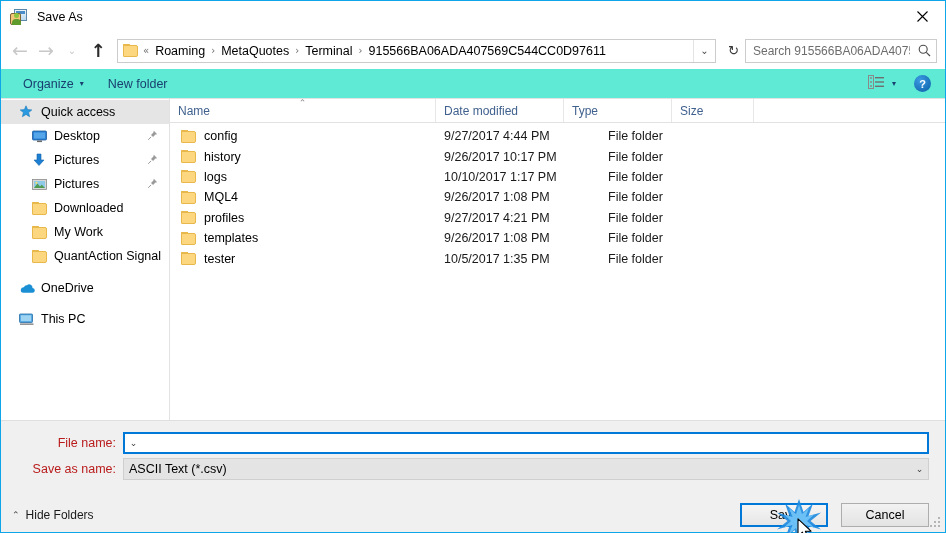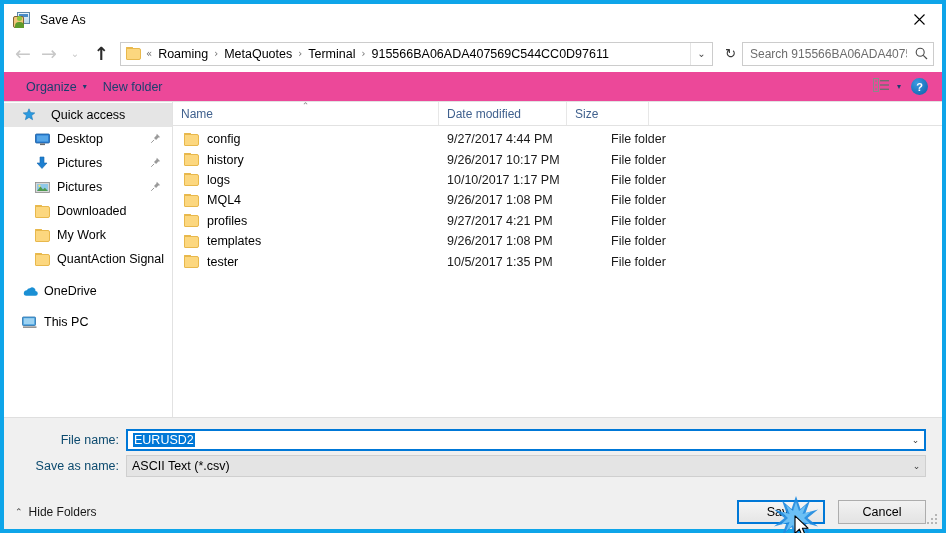--- a/index.html
+++ b/index.html
@@ -9,21 +9,21 @@
     font-family:"Liberation Sans", sans-serif;
     font-size:12px;
     color:#000;
     background:#ffffff;
     overflow:hidden;
     position:relative;
   }
   #dialog {
     position:absolute; inset:0;
     background:#ffffff;
-    border:4px solid #0ea5e9;
+    border:1px solid #0ea5e9;
     display:flex; flex-direction:column;
   }
 
   
   .titlebar {
     height:31px; flex:0 0 31px;
     background:#ffffff;
     display:flex; align-items:center;
     position:relative;
   }
@@ -121,24 +121,25 @@
     flex:1 1 auto; border:none; outline:none; background:transparent;
     font-family:"Liberation Sans", sans-serif; font-size:12px; color:#6d6d6d;
     padding:0 2px 0 7px; min-width:0;
   }
   .searchbox input::placeholder{ color:#6d6d6d; opacity:1; }
   .search-icon { width:24px; display:flex; align-items:center; justify-content:center; cursor:pointer; }
 
   
   .cmdbar {
     height:30px; flex:0 0 30px;
-    background:#ec4899;
+    background:#5eead4;
     display:flex; align-items:center;
     padding:0 6px 0 14px;
     border-bottom:1px solid #e2e2e2;
+    gap:8px;
   }
   .cmd-item {
     font-size:12.5px; color:#1a3f6f; padding:4px 8px; cursor:pointer;
     display:flex; align-items:center; gap:6px; white-space:nowrap;
   }
   .cmd-caret { font-size:8px; color:#1a3f6f; font-family:"DejaVu Sans", sans-serif; }
   .cmd-spacer { flex:1 1 auto; }
   .viewmode {
     display:flex; align-items:center; gap:7px; padding:3px 6px; cursor:pointer; margin-right:4px;
   }
@@ -161,21 +162,21 @@
     padding-top:1px;
     overflow:hidden;
   }
   .side-item {
     height:24px; display:flex; align-items:center;
     padding-left:18px; cursor:pointer; position:relative;
     font-size:12.5px; color:#000;
   }
   .side-item.sub { padding-left:31px; }
   .side-item.root { padding-left:18px; }
-  .side-item.selected { background:#e5e5e5;gap:7px; }
+  .side-item.selected { background:#e5e5e5; }
   .side-ico { width:18px; flex:0 0 18px; display:flex; align-items:center; justify-content:flex-start; }
   .side-label { margin-left:4px; white-space:nowrap; }
   .pin {
     position:absolute; right:11px; top:6px; width:11px; height:11px;
     color:#8e8e8e;
   }
 
   
   .folder { width:15px; height:13px; position:relative; display:inline-block; }
   .folder .fbody{
@@ -222,21 +223,21 @@
 
   
   .bottom {
     flex:0 0 auto; background:#f0f0f0;
     border-top:1px solid #dfdfdf;
     padding:11px 0 0 0;
   }
   .formrow { display:flex; align-items:center; height:22px; margin-bottom:4px; }
   .formrow .lbl {
     width:122px; flex:0 0 122px; text-align:right; padding-right:7px;
-    font-size:12.5px; color:#0c4a6e;
+    font-size:12.5px; color:#b91c1c;
   }
   .combo {
     flex:1 1 auto; margin-right:16px; height:22px;
     display:flex; align-items:center; min-width:0;
   }
   .combo.filename {
     background:#ffffff; border:1px solid #0078d7; outline:1px solid #0078d7; outline-offset:-2px;
   }
   .combo.filename { border:2px solid #0078d7; outline:none; }
   .combo.filetype { background:#e4e4e4; border:1px solid #cfcfcf; }
@@ -493,20 +494,23 @@
 
     <div class="filepane">
       <div class="col-head">
         <div class="col c-name">
           <span class="sortmark">⌃</span>
           <span>Name</span>
         </div>
         <div class="col c-date">
           <span>Date modified</span>
         </div>
+        <div class="col c-type">
+          <span>Type</span>
+        </div>
         <div class="col c-size">
           <span>Size</span>
         </div>
         <div class="col c-rest"></div>
       </div>
 
       <div class="rows">
 
         <div class="frow">
           <div class="fr-name">
@@ -601,21 +605,20 @@
 
       </div>
     </div>
   </div>
 
   <div class="bottom">
 
     <div class="formrow">
       <div class="lbl">File name:</div>
       <div class="combo filename">
-        <div class="val"><span class="sel-text">EURUSD2</span></div>
         <div class="ddbtn">⌄</div>
       </div>
     </div>
 
     <div class="formrow">
       <div class="lbl">Save as name:</div>
       <div class="combo filetype">
         <div class="val">ASCII Text (*.csv)</div>
         <div class="ddbtn">⌄</div>
       </div>

